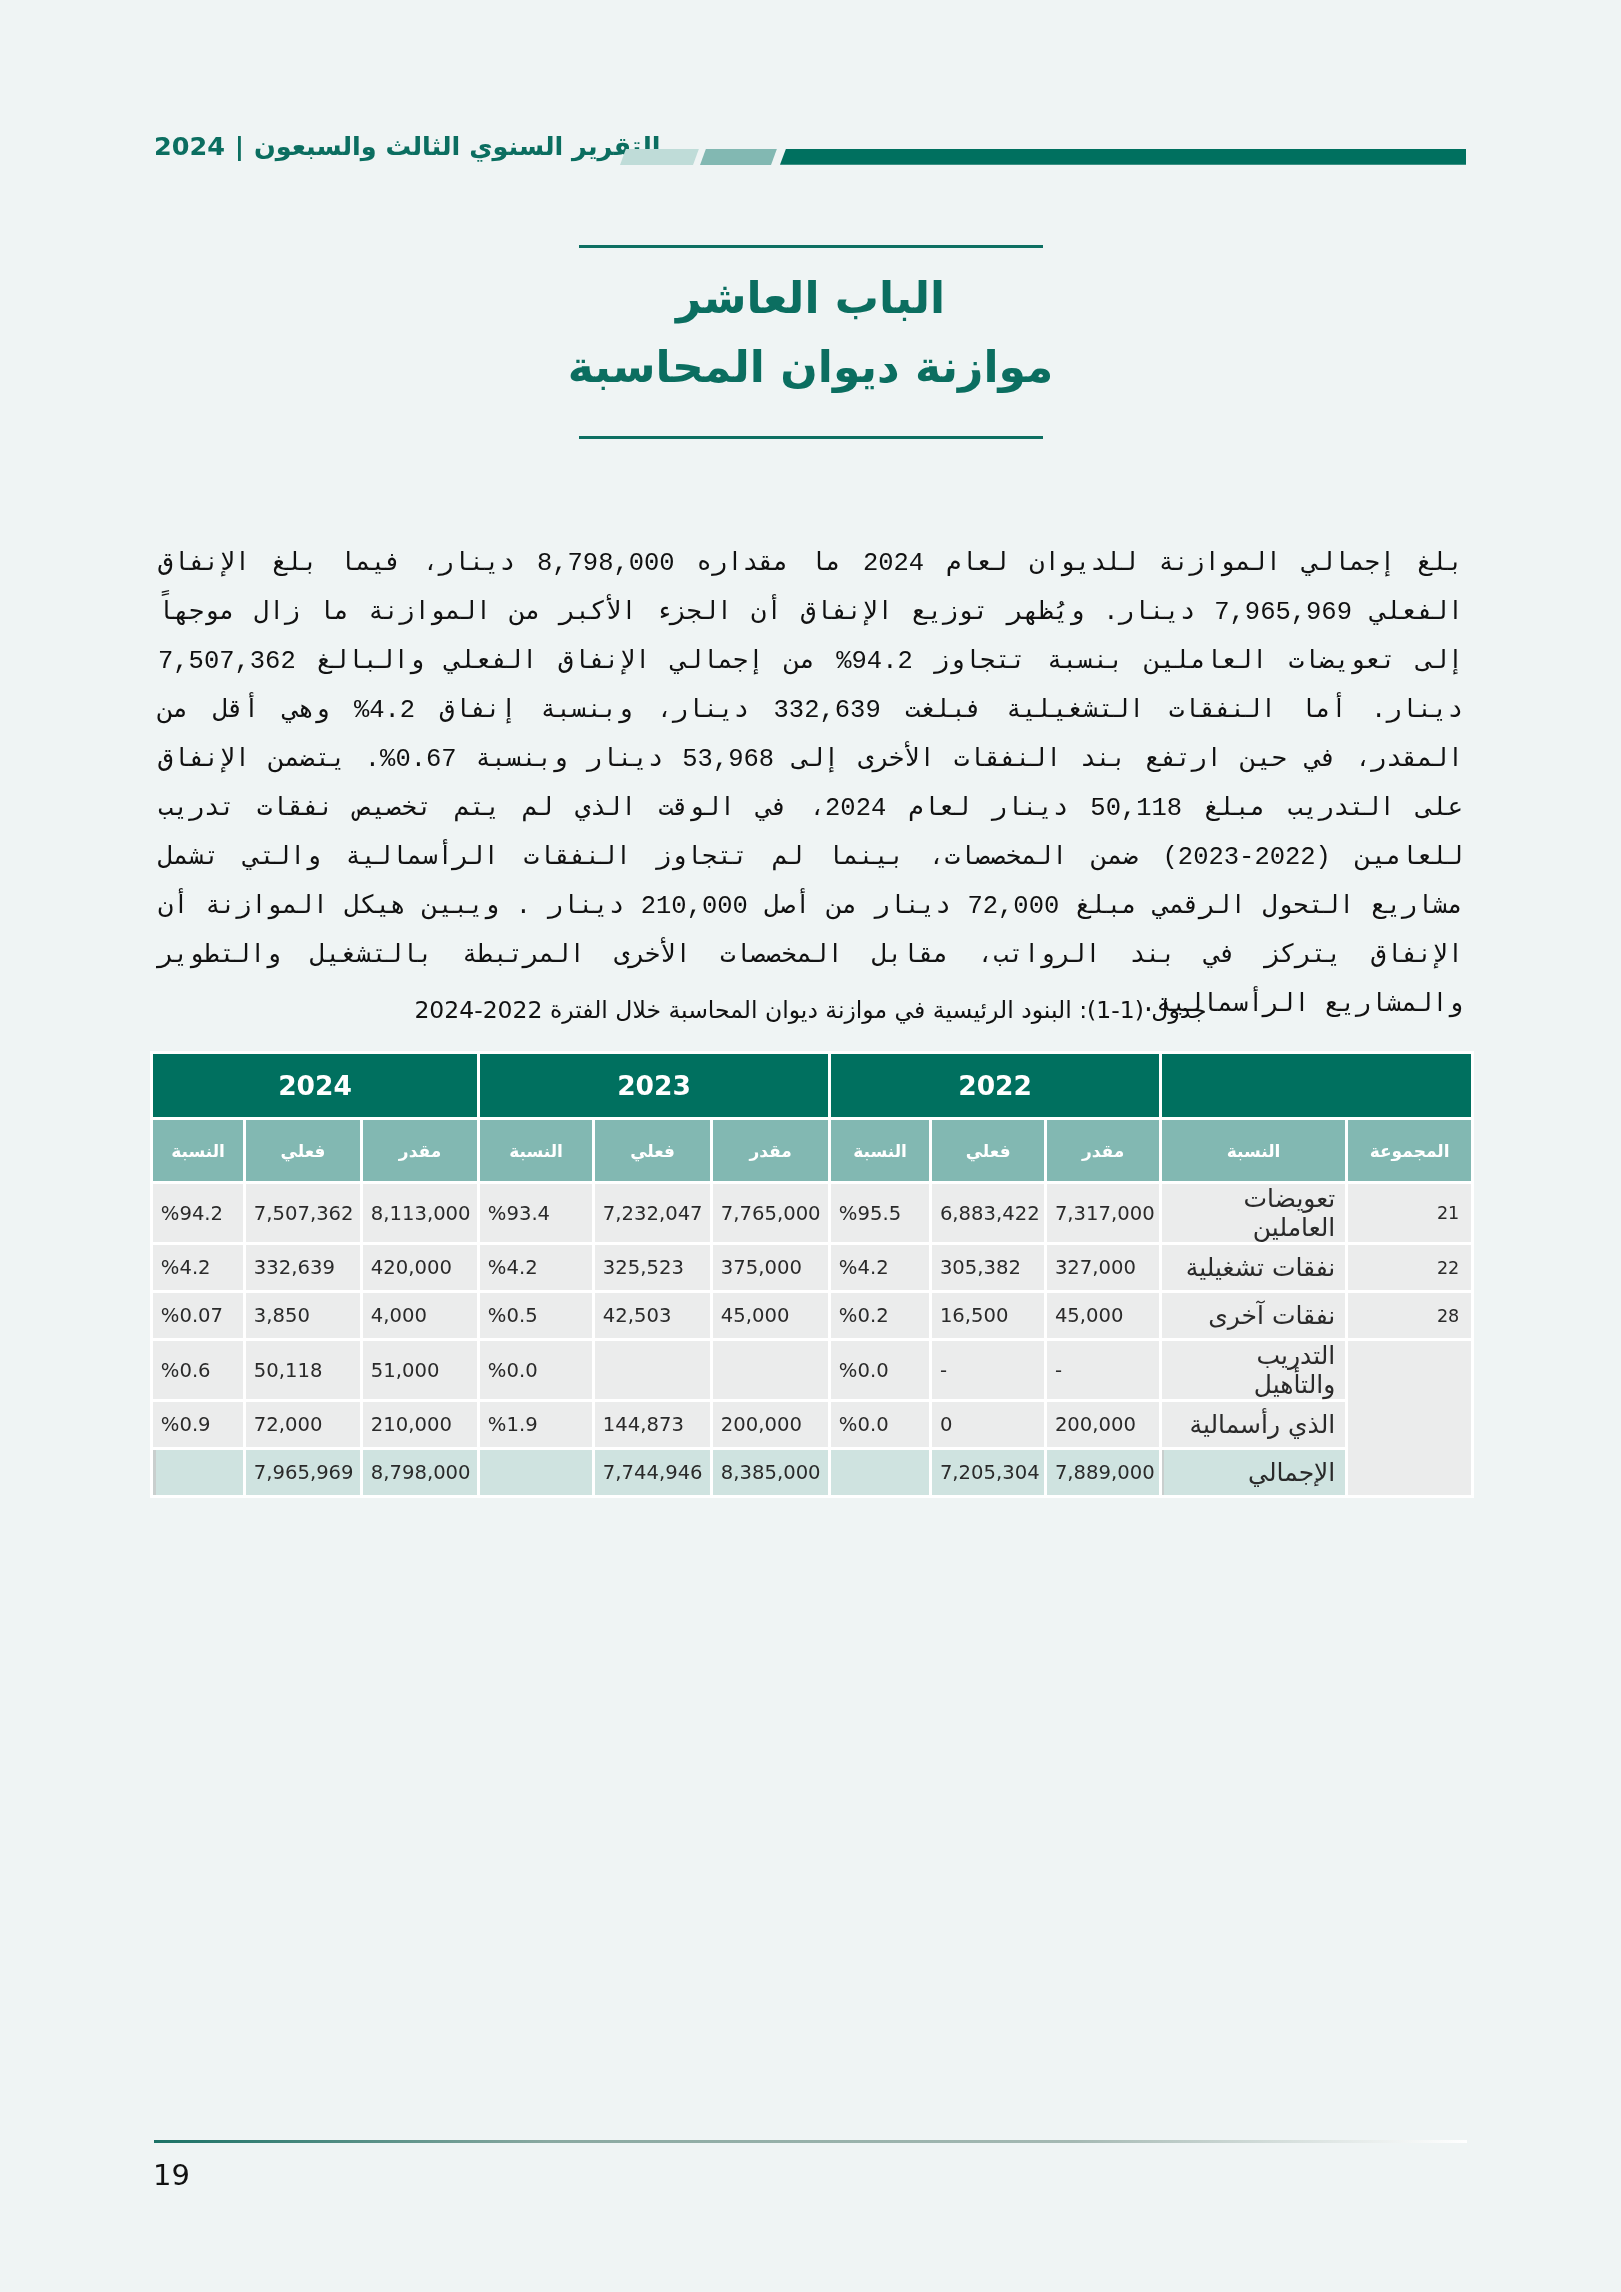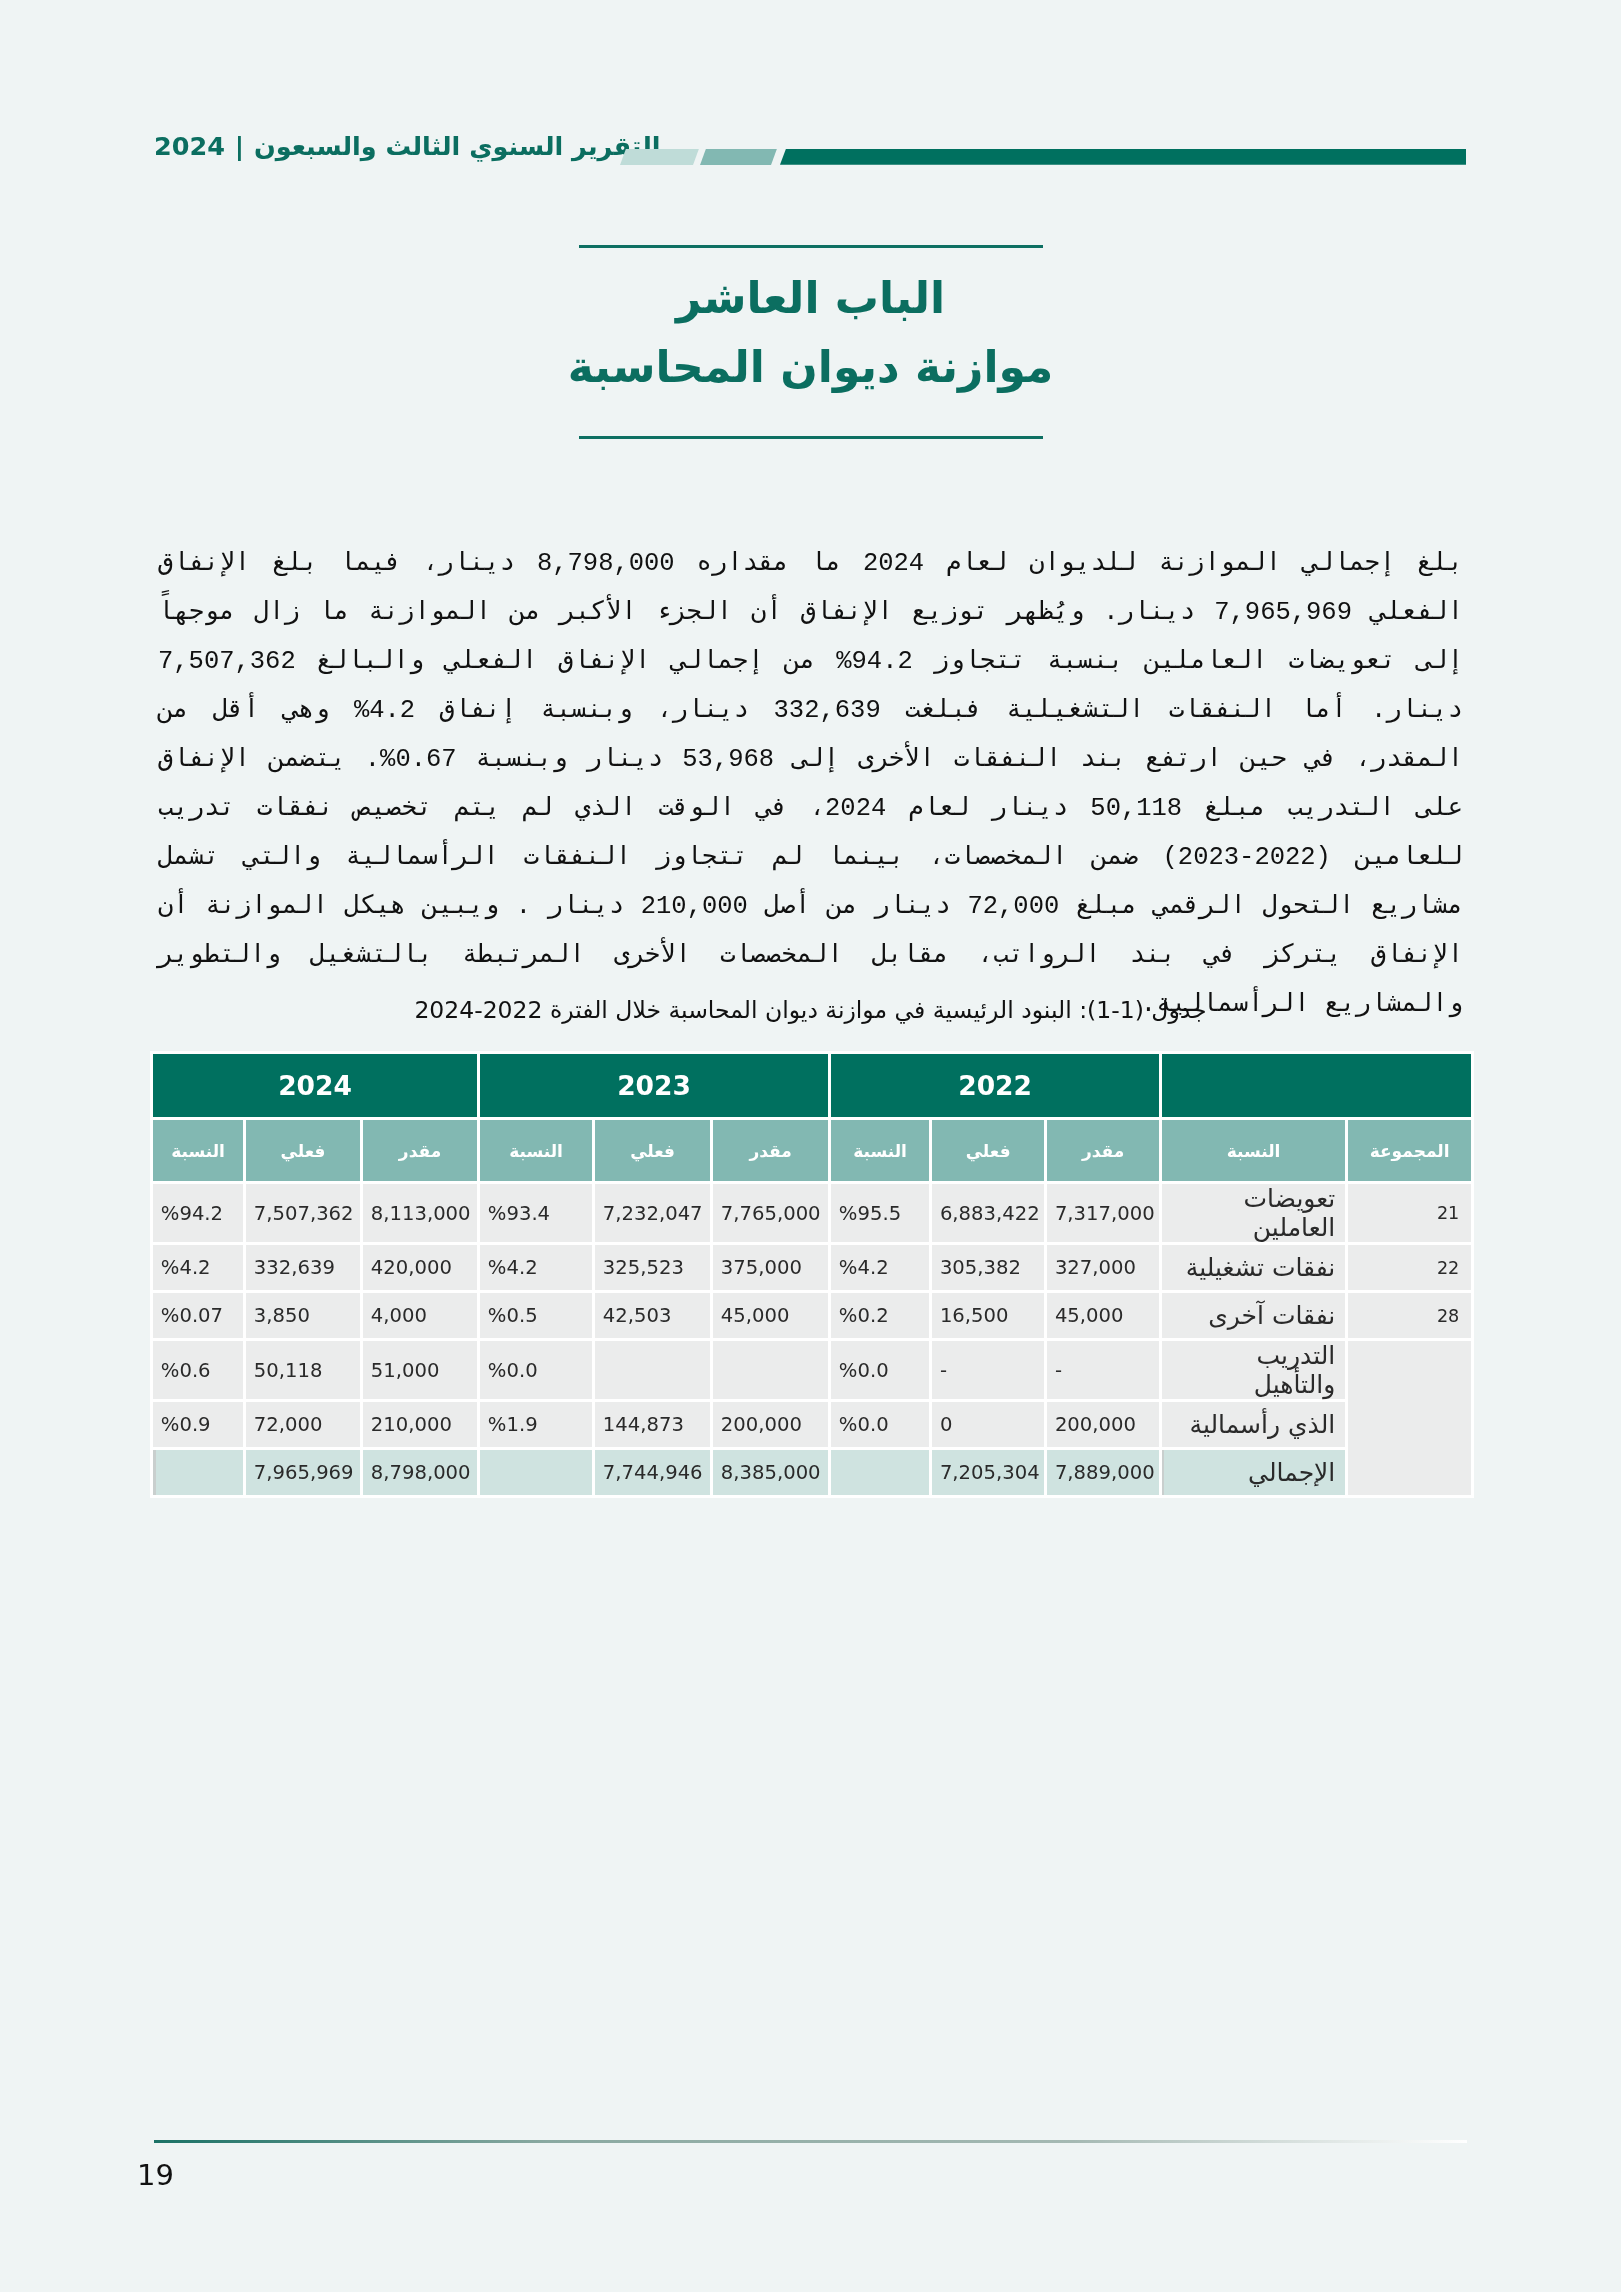--- a/index.html
+++ b/index.html
@@ -48,21 +48,21 @@
   td.grp { text-align:right; padding-right:11.8px !important; font-size:17.6px; }
   td.grp-empty { background:#ebecec; }
   tr.total td { background:#cfe3e0; }
   td.item.total-label { border-left:2.9px solid #c9cfce; }
   td.first-col-total { border-left:3.9px solid #c9cfce; }
 
   .footer-line {
     position:absolute; top:2140px; left:154px; width:1313px; height:2.9px;
     background:linear-gradient(to right,#1b7266 0%,#8aa9a1 30%,#a5b9b3 70%,#ffffff 100%);
   }
-  .page-num { position:absolute; top:2158px; left:137px; font-size:29px; color:#111; }
+  .page-num { position:absolute; top:2158px; left:153px; font-size:29px; color:#111; }
 </style>
 </head>
 <body>
 
 <div class="header-title">
   <span>التقرير السنوي الثالث والسبعون</span><span class="sep">|</span><span>2024</span>
 </div>
 <div class="bar b1"></div>
 <div class="bar b2"></div>
 <div class="bar b3"></div>

